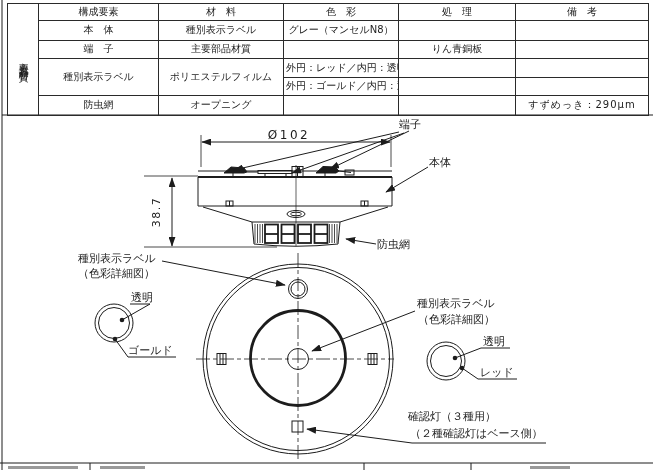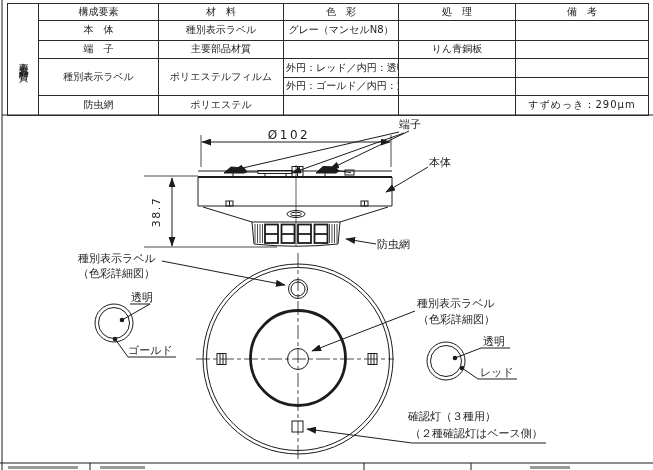--- a/index.html
+++ b/index.html
@@ -240,19 +240,19 @@
     <td></td>
     <td></td>
   </tr>
   <tr style="height:18px">
     <td class="left small">外円：ゴールド／内円：透明</td>
     <td></td>
     <td></td>
   </tr>
   <tr style="height:20px">
     <td>防虫網</td>
-    <td>ポリエステル</td>
+    <td>オープニング</td>
     <td></td>
     <td></td>
     <td class="left wide">すずめっき：290μm</td>
   </tr>
 </tbody>
   </table>
 
 </body></html>

